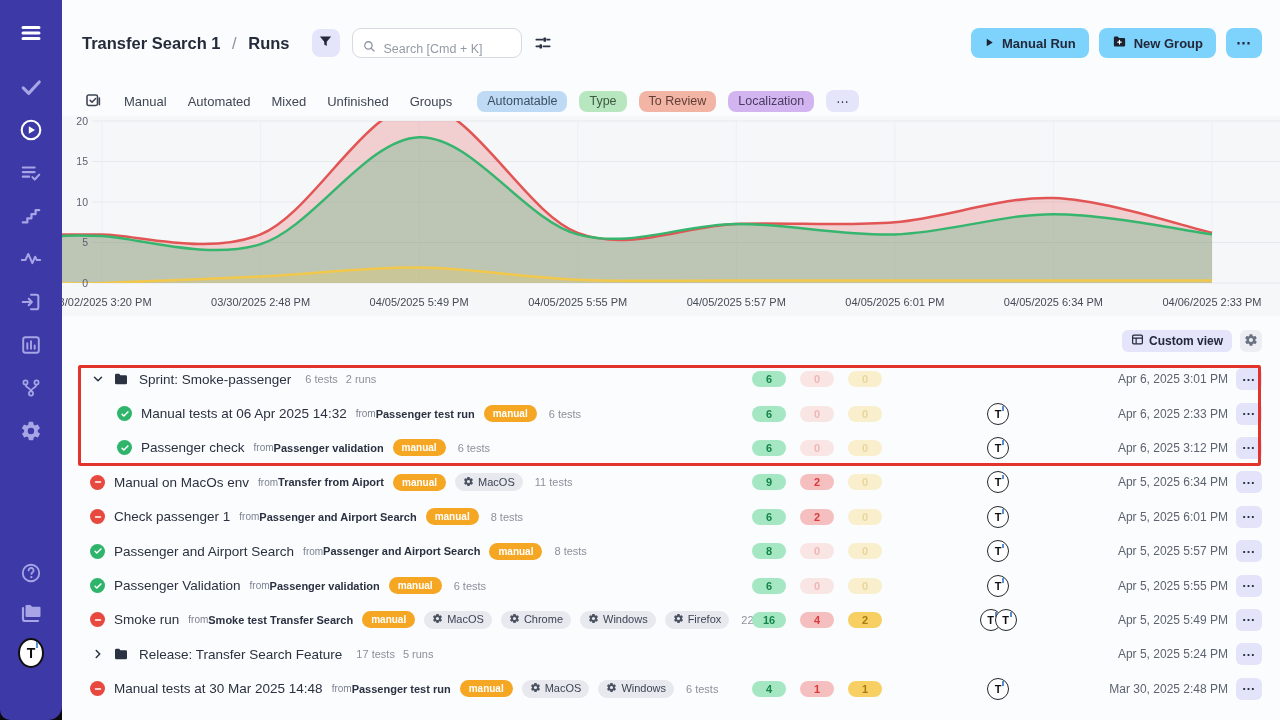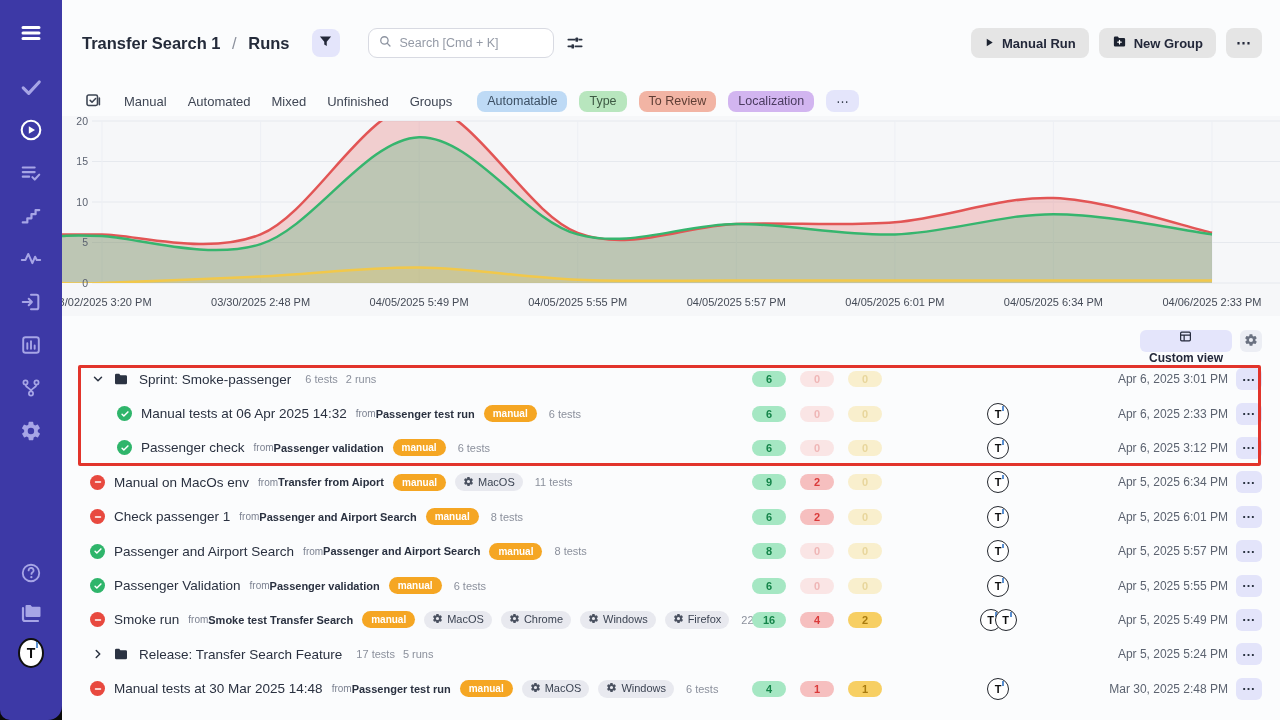--- a/index.html
+++ b/index.html
@@ -22,44 +22,44 @@
   .s-item svg{display:block;}
   
   .main{position:absolute;left:62px;top:8px;width:1218px;height:720px;}
   .header{position:absolute;left:0;top:0;width:100%;height:70px;display:flex;align-items:center;
     padding:0 18px 0 20px;box-sizing:border-box;}
   .breadcrumb{font-size:16.5px;color:#242b3a;white-space:nowrap;}
   .bc-project,.bc-page{font-weight:700;}
   .bc-sep{color:#8c919d;margin:0 7px;font-weight:400;}
   .icon-btn{width:28px;height:28px;border:none;border-radius:8px;background:#e4e5fb;display:flex;align-items:center;
     justify-content:center;cursor:pointer;margin-left:22px;color:#23283a;padding:0;}
-  .search{margin-left:28px;width:186px;height:30px;border:1px solid #d8dae2;border-radius:9px;background:#fff;
-    display:flex;align-items:center;padding:0 9px;box-sizing:border-box;color:#8d93a0;cursor:text;}
+  .search{margin-left:12px;width:170px;height:30px;border:1px solid #d8dae2;border-radius:9px;background:#fff;
+    display:flex;align-items:flex-end;padding:0 9px;box-sizing:border-box;color:#8d93a0;cursor:text;}
   .search input{border:none;outline:none;background:transparent;flex:1;min-width:0;font-size:12.5px;color:#333;
     font-family:"Liberation Sans",sans-serif;margin-left:6px;}
   .search input::placeholder{color:#949aa6;}
   .tune{margin-left:12px;color:#2b3342;display:flex;cursor:pointer;}
   .header-actions{margin-left:auto;display:flex;align-items:center;gap:10px;}
   .btn{height:30px;border:none;border-radius:8px;font-family:"Liberation Sans",sans-serif;font-size:13px;font-weight:600;
     display:flex;align-items:center;gap:7px;padding:0 13px;cursor:pointer;white-space:nowrap;}
   .btn.primary{background:#5b59d8;color:#fff;}
-  .btn.light{background:#e5e5e5;color:#23283a;}
+  .btn.light{background:#7dd3fc;color:#23283a;}
   .btn.more{width:36px;justify-content:center;padding:0;font-size:15px;letter-spacing:1px;}
   
   .tabs-row{position:absolute;top:80px;left:22px;right:18px;height:26px;display:flex;align-items:center;}
   .selall{color:#3d4553;display:flex;margin-right:22px;cursor:pointer;}
   .tabs{display:flex;gap:21px;margin-right:25px;}
   .tab{font-size:13px;font-weight:500;color:#3f4654;cursor:pointer;white-space:nowrap;}
   .chips{display:flex;gap:12px;align-items:center;}
   .chip{font-size:12.5px;font-weight:500;padding:3.5px 10px;border-radius:8px;cursor:pointer;white-space:nowrap;}
   
   .chart{position:absolute;top:108px;left:0;width:1218px;height:200px;background:#f6f7f9;}
   
   .toolbar{position:absolute;top:322px;right:18px;display:flex;gap:8px;align-items:center;}
-  .btn.tiny{height:22px;border-radius:6px;font-size:12px;padding:0 9px;gap:5px;background:#e4e5fb;color:#23283a;flex-direction:column;}
+  .btn.tiny{height:22px;border-radius:6px;font-size:12px;padding:0 9px;gap:5px;background:#e4e5fb;color:#23283a;}
   .gear-btn{width:22px;height:22px;border:none;border-radius:6px;background:#eceef4;color:#6a7180;display:flex;
     align-items:center;justify-content:center;cursor:pointer;padding:0;}
   
   .rows{position:absolute;top:354px;left:0;width:1218px;}
   .row{position:relative;height:34.4px;display:flex;align-items:center;padding-left:28px;box-sizing:border-box;cursor:pointer;}
   .row.grp{padding-left:30px;}
   .row.indent{padding-left:55px;}
   .chev{color:#2b3342;display:flex;margin-right:9px;}
   .foldr{color:#2b3342;display:flex;margin-right:10px;}
   .status{width:15px;height:15px;border-radius:50%;display:flex;align-items:center;justify-content:center;margin-right:9px;flex:none;}

